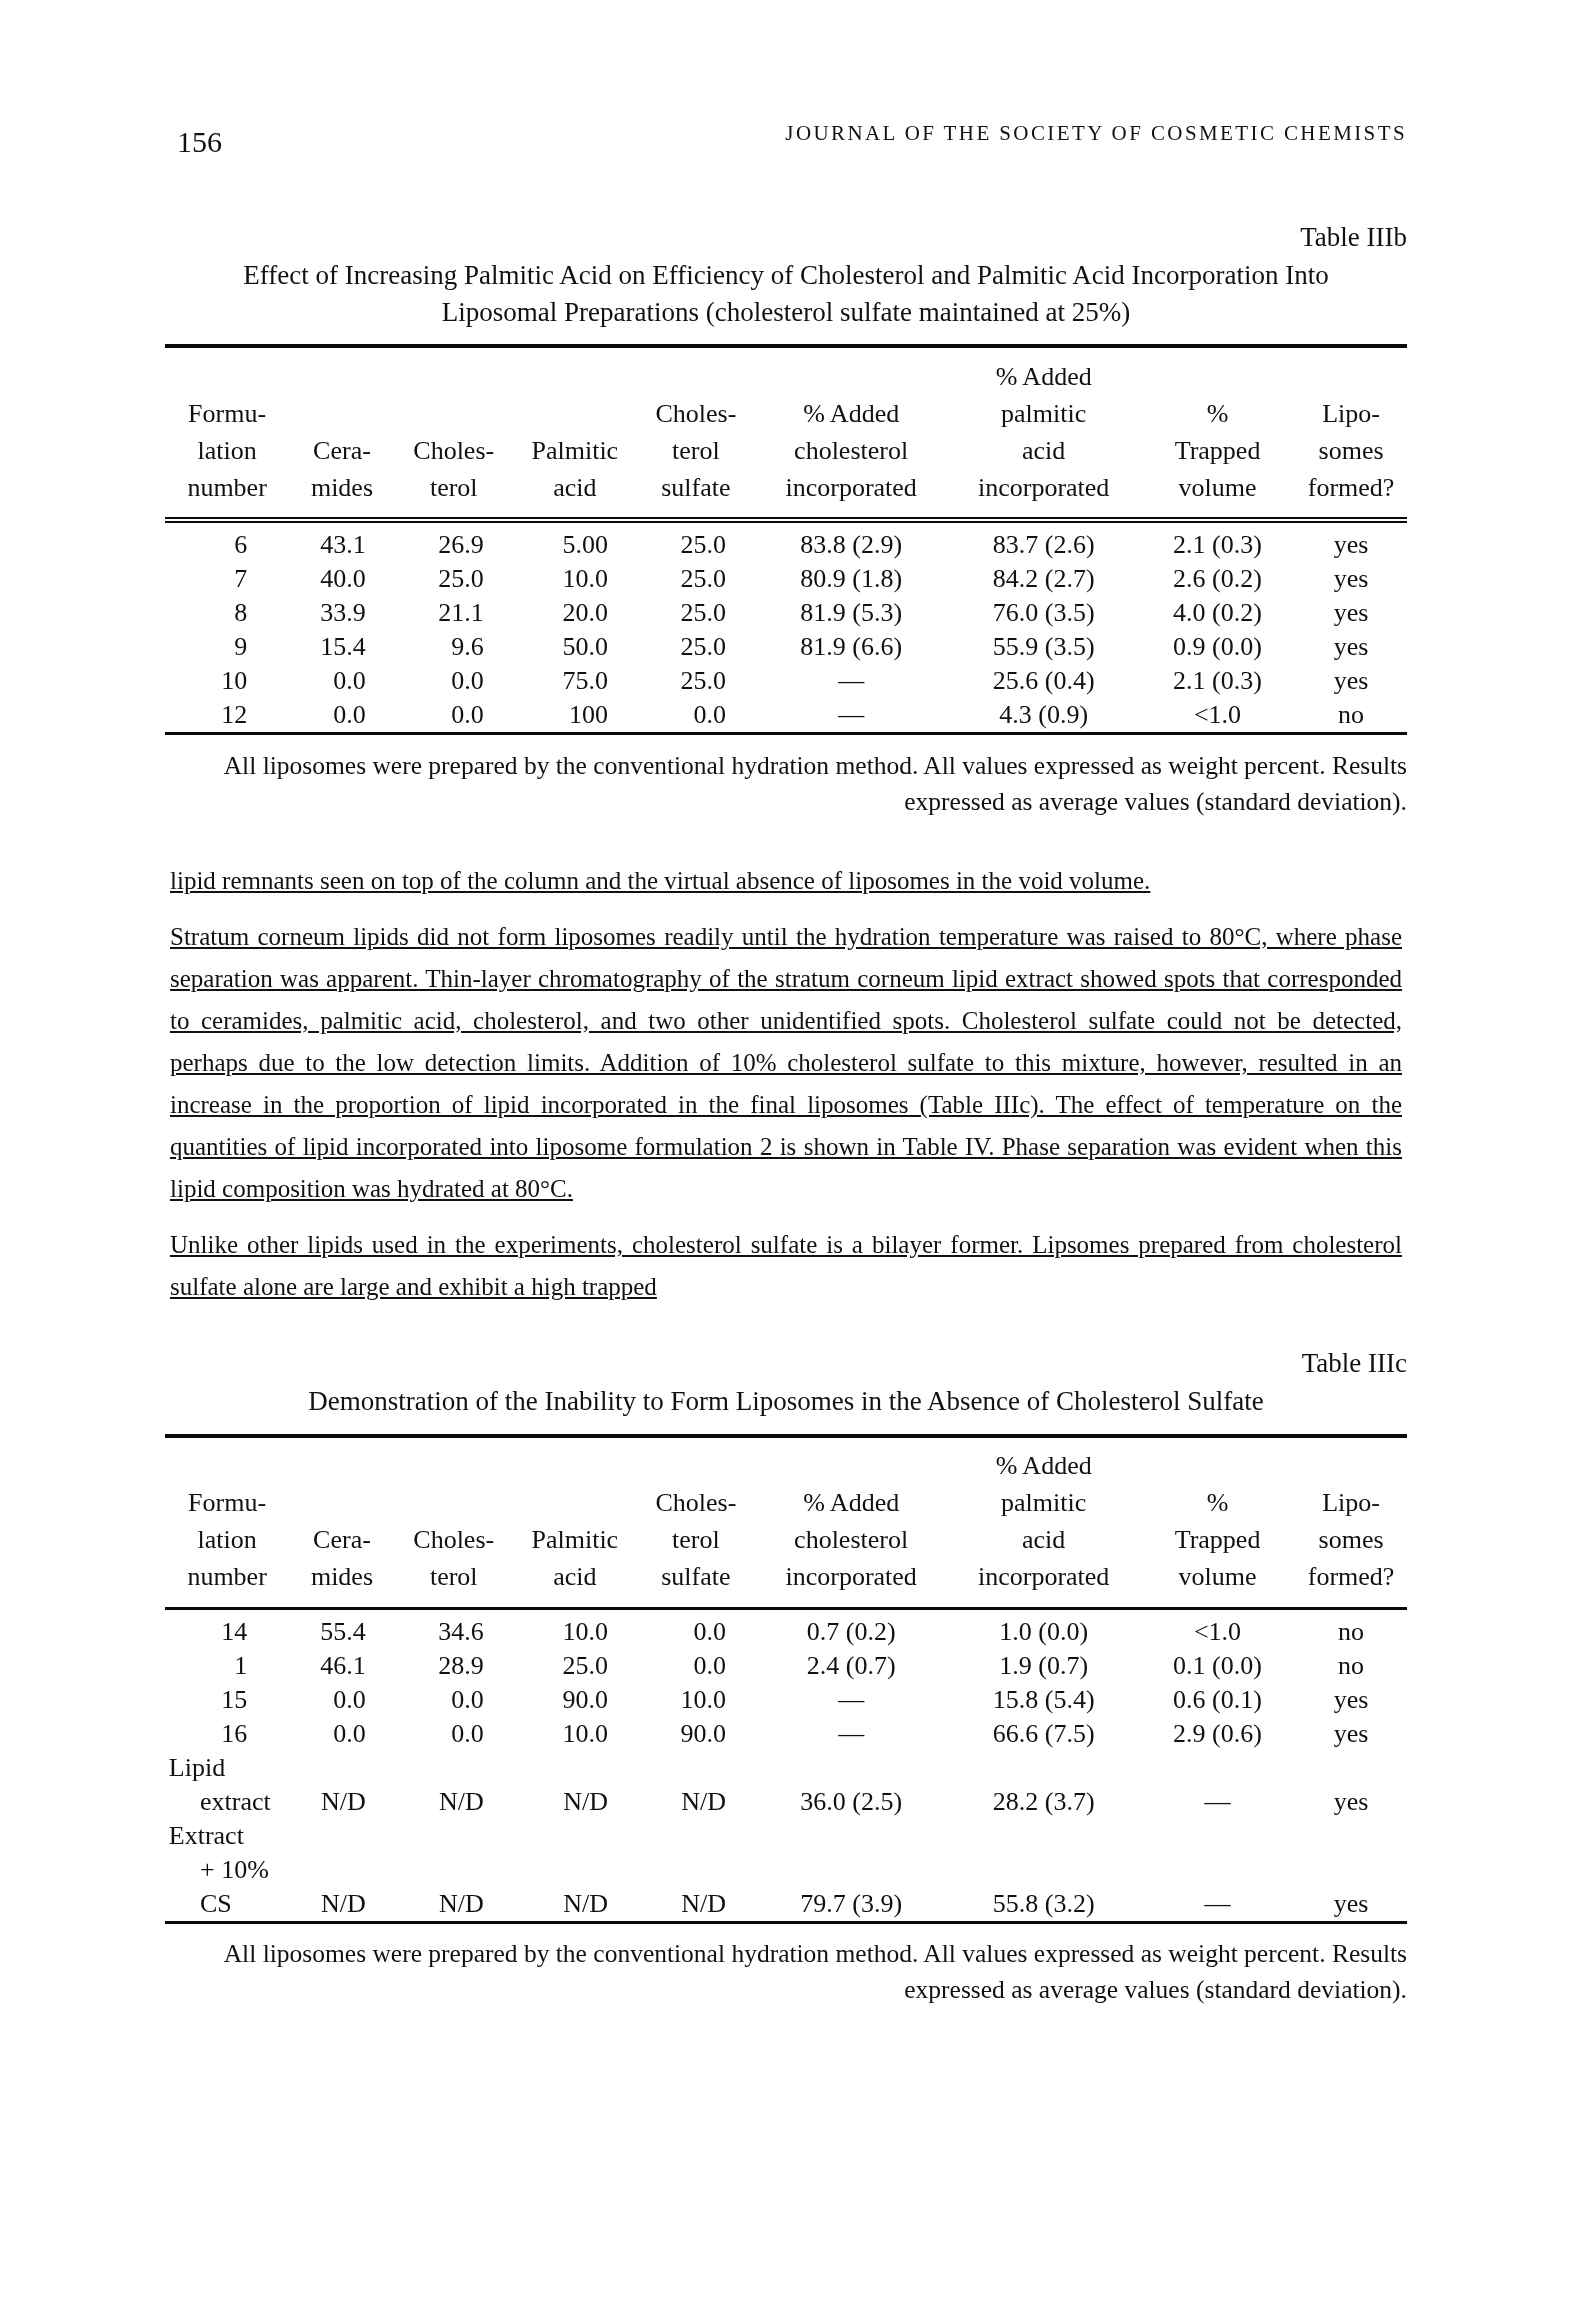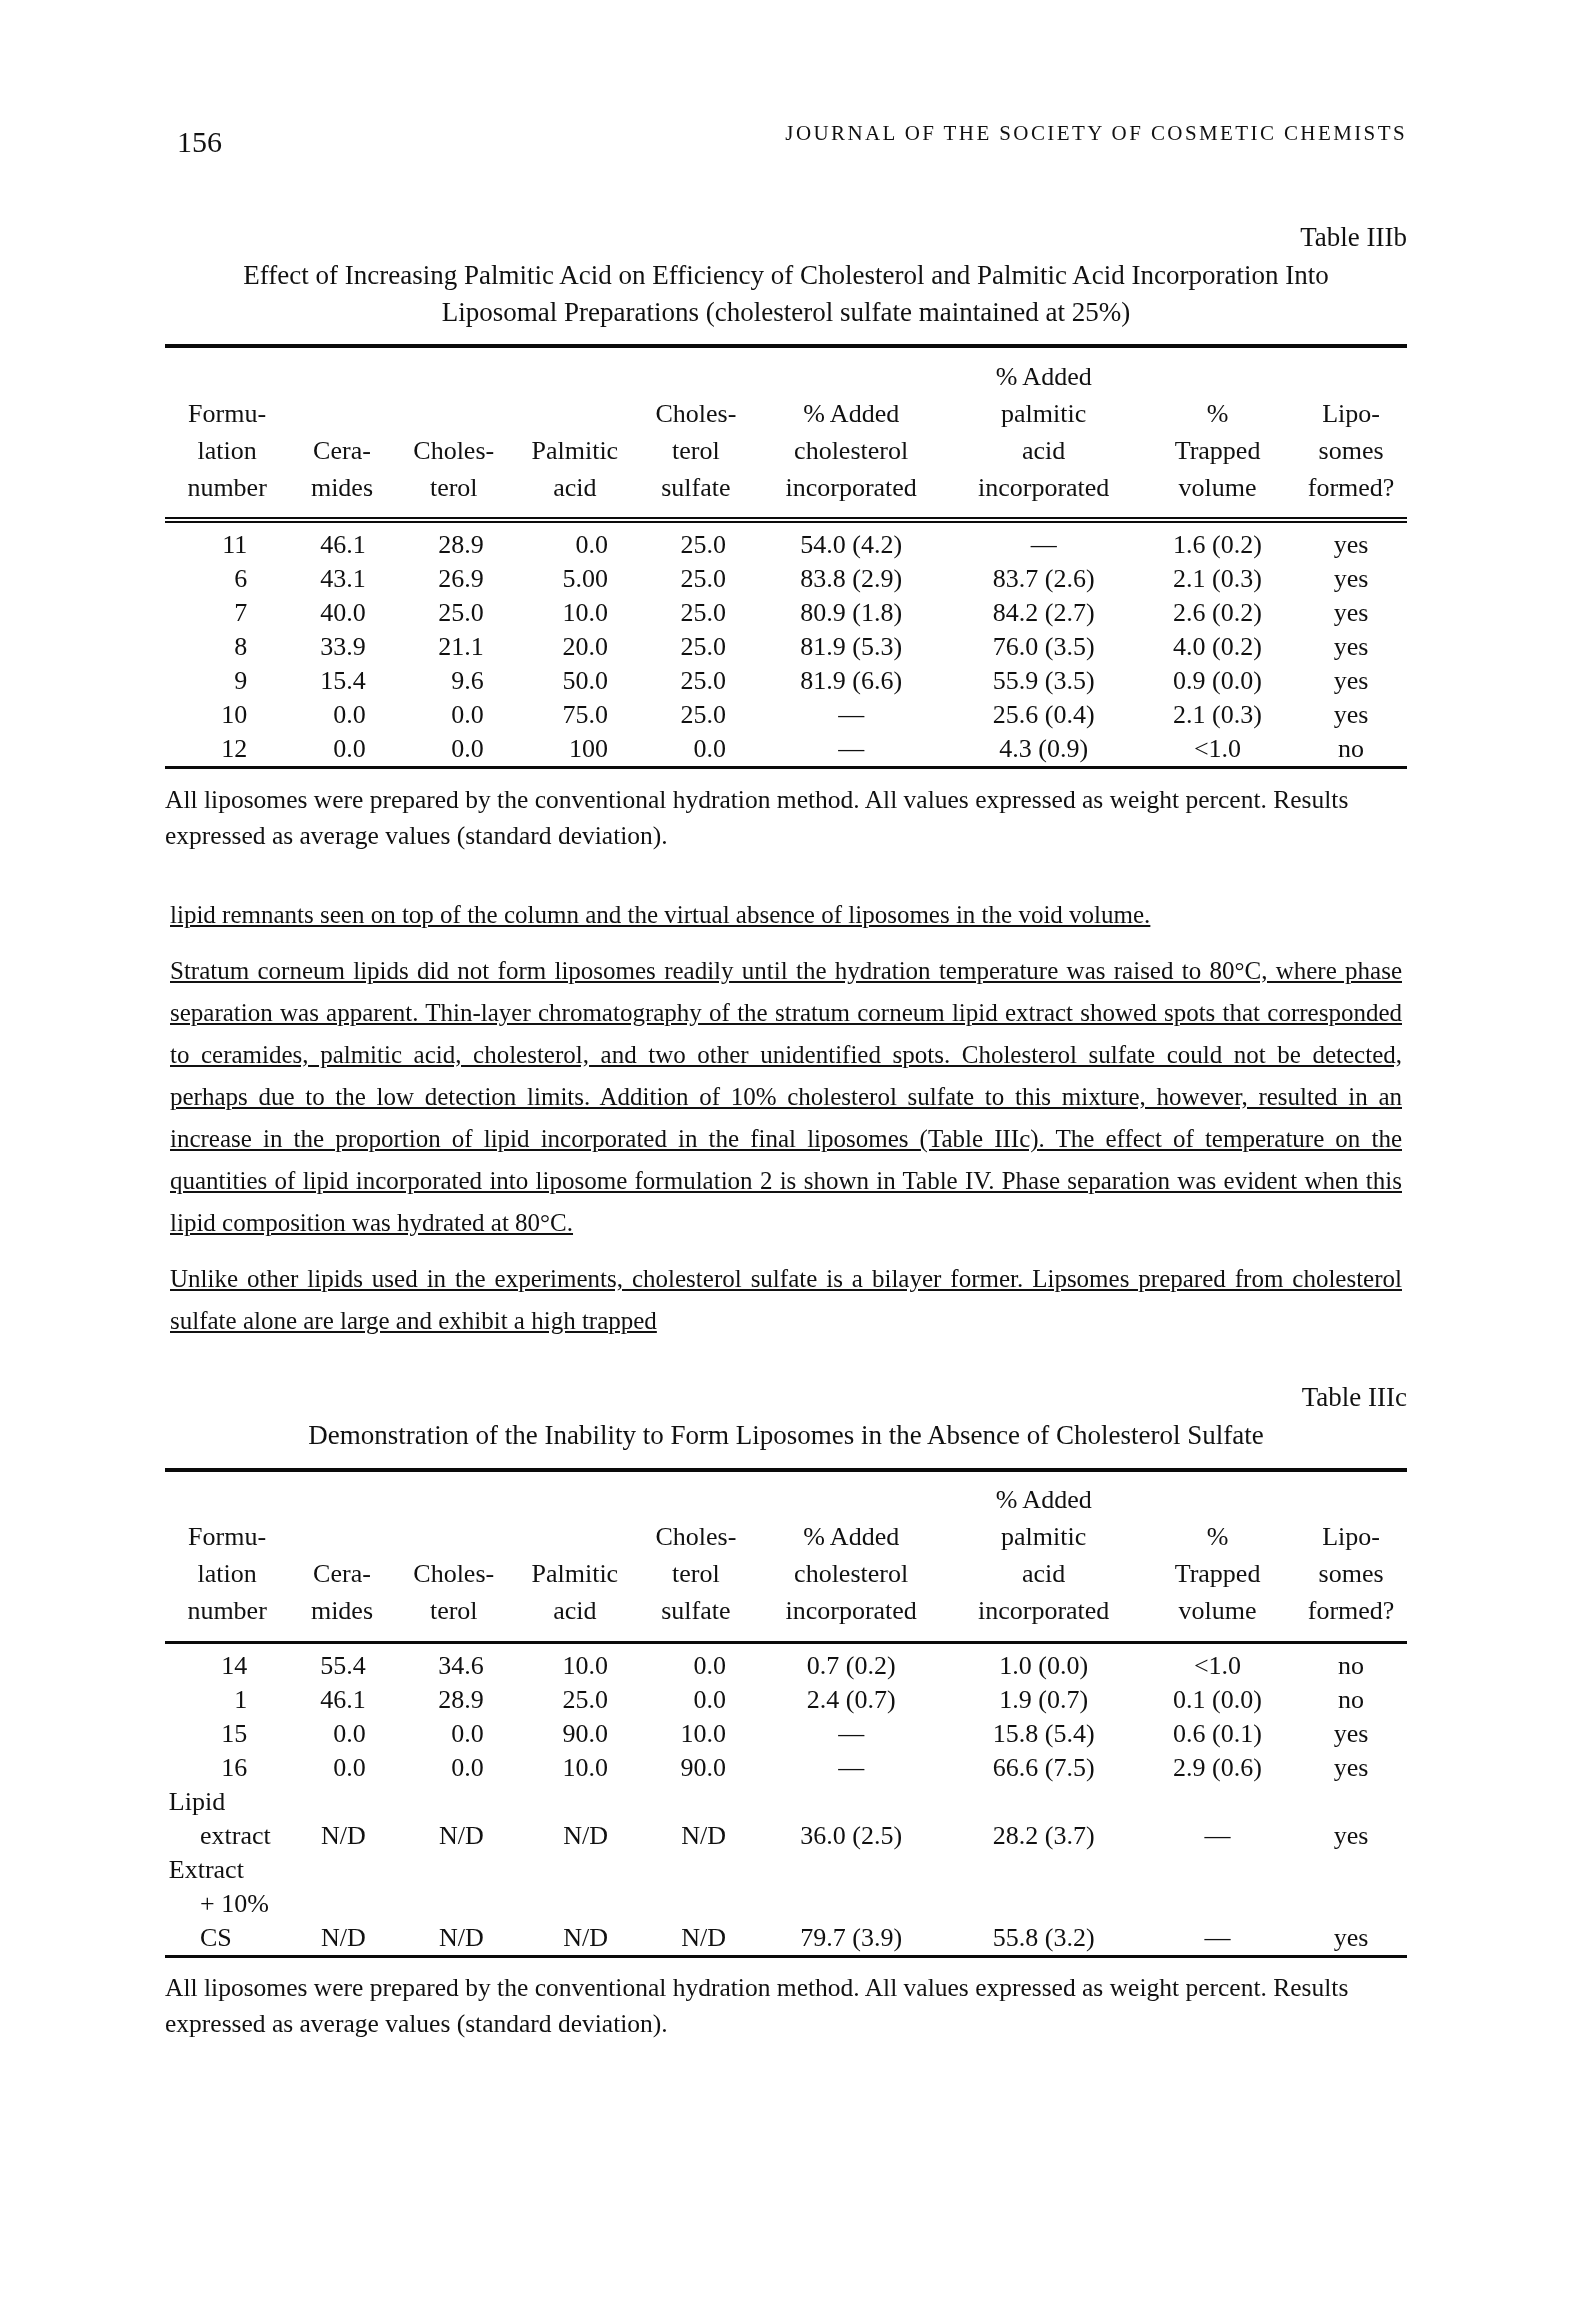--- a/index.html
+++ b/index.html
@@ -37,21 +37,21 @@
   .data-table td { height:34px; line-height:34px; text-align:center; padding:0; }
   .data-table td:nth-child(1) { text-align:right; padding-right:42px; }
   .data-table td:nth-child(2),
   .data-table td:nth-child(3),
   .data-table td:nth-child(4),
   .data-table td:nth-child(5) { text-align:right; padding-right:29px; }
   .data-table tbody tr:first-child td { padding-top:4.8px; }
   .data-table td.lbl { text-align:left; padding-right:0; padding-left:3.8px; }
   .data-table td.lbl.ind { padding-left:35px; }
 
-  .tbl-footnote { font-size:25.5px; line-height:36px; margin:12.5px 0 0 0; text-align:left; }
+  .tbl-footnote { font-size:25.5px; line-height:36px; margin:12.5px 0 0 0; text-align:right; }
 
   
   .body-text { margin-top:40px; }
   .para { font-size:25px; line-height:42px; text-align:justify; margin:5px;text-decoration:underline; }
   .para + .para { margin-top:14.4px; }
 </style>
 </head>
 <body>
 
 <div class="content">
@@ -102,31 +102,20 @@
           <th>%
 Trapped
 volume</th>
           <th>Lipo-
 somes
 formed?</th>
         </tr>
       </thead>
       <tbody>
         <tr>
-          <td>11</td>
-          <td>46.1</td>
-          <td>28.9</td>
-          <td>0.0</td>
-          <td>25.0</td>
-          <td>54.0 (4.2)</td>
-          <td>—</td>
-          <td>1.6 (0.2)</td>
-          <td>yes</td>
-        </tr>
-        <tr>
           <td>6</td>
           <td>43.1</td>
           <td>26.9</td>
           <td>5.00</td>
           <td>25.0</td>
           <td>83.8 (2.9)</td>
           <td>83.7 (2.6)</td>
           <td>2.1 (0.3)</td>
           <td>yes</td>
         </tr>

